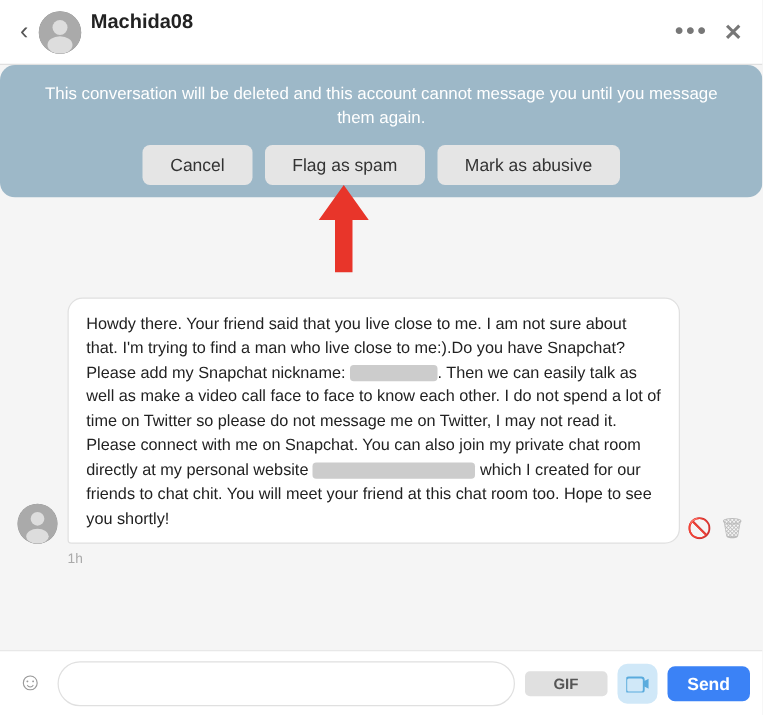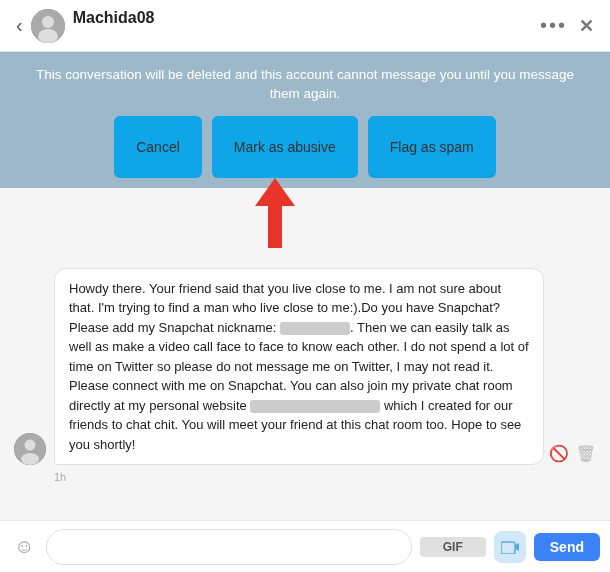--- a/index.html
+++ b/index.html
@@ -68,40 +68,41 @@
       color: #777;
       cursor: pointer;
       font-weight: bold;
     }
 
     
     .notification-banner {
       background: #9db8c8;
       padding: 14px 20px 10px;
       text-align: center;
+      border-radius: 12px;
     }
     .notification-text {
       color: #fff;
       font-size: 13.5px;
       line-height: 1.4;
       margin-bottom: 12px;
     }
     .banner-buttons {
       display: flex;
       justify-content: center;
       gap: 10px;
     }
     .banner-btn {
-      padding: 23px 22px;
+      padding: 8px 22px;
       border-radius: 6px;
       border: none;
       font-size: 14px;
       font-weight: 500;
       cursor: pointer;
-      background: #0ea5e9;
+      background: #e5e5e5;
       color: #333;
     }
 
     
     .arrow-area {
       position: relative;
       height: 70px;
       background: #f5f5f5;
       display: flex;
       align-items: center;
@@ -269,22 +270,22 @@
     <span class="close-btn">✕</span>
   </div>
 </div>
 
 <div class="main-content">
 
   <div class="notification-banner">
     <div class="notification-text">This conversation will be deleted and this account cannot message you until you message them again.</div>
     <div class="banner-buttons">
       <button class="banner-btn">Cancel</button>
+      <button class="banner-btn">Flag as spam</button>
       <button class="banner-btn">Mark as abusive</button>
-      <button class="banner-btn">Flag as spam</button>
     </div>
   </div>
 
   <div class="arrow-area">
     <div class="arrow-svg-wrap">
       <svg width="60" height="70" viewBox="0 0 60 70" xmlns="http://www.w3.org/2000/svg">
 
         <polygon points="30,0 50,28 37,28 37,70 23,70 23,28 10,28" fill="#e8352a"></polygon>
       </svg>
     </div>

